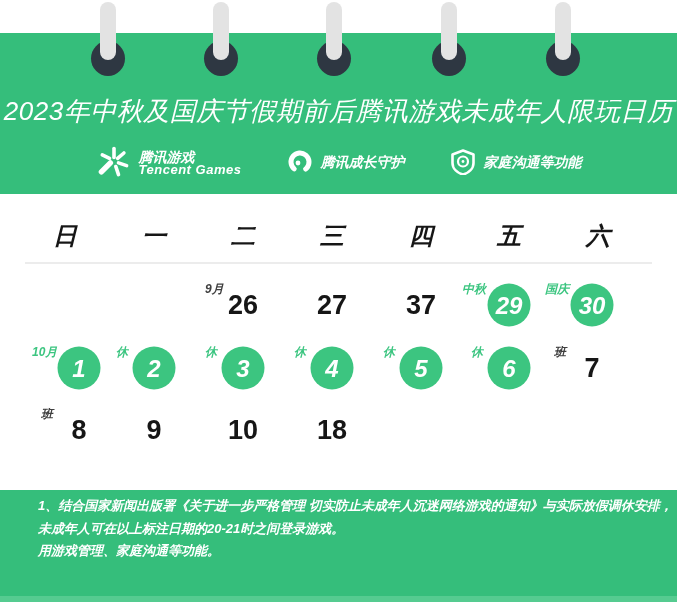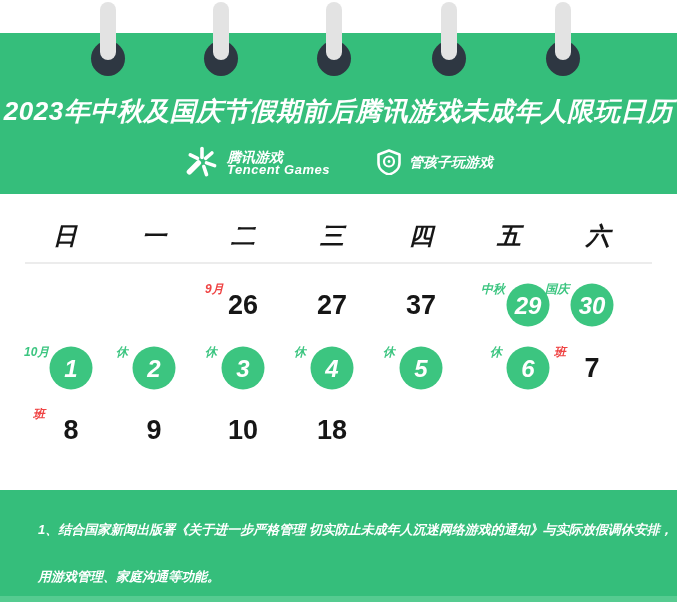--- a/index.html
+++ b/index.html
@@ -10,58 +10,58 @@
   .banner{position:absolute;top:33px;left:0;width:677px;height:161px;background:#35BE7B;}
   .post{position:absolute;top:2px;width:16px;height:58px;border-radius:8px;background:#E3E3E3;z-index:3;}
   .ringdot{position:absolute;top:41px;width:34px;height:35px;border-radius:50%;background:#2E3742;z-index:2;}
   .p0{left:100px}.d0{left:91px}
   .p1{left:213px}.d1{left:204px}
   .p2{left:326px}.d2{left:317px}
   .p3{left:441px}.d3{left:432px}
   .p4{left:555px}.d4{left:546px}
 
   .title{position:absolute;top:94px;left:0;width:677px;text-align:center;
-         font-size:26px;font-weight:bold;font-style:italic;color:#ffffff;letter-spacing:.5px;}
+         font-size:26px;font-weight:normal;font-style:italic;color:#ffffff;letter-spacing:.5px;}
 
   .logos{position:absolute;top:144px;left:0;width:677px;display:flex;justify-content:center;
          align-items:center;gap:46px;}
   .logo{display:flex;align-items:center;gap:7px;color:#ffffff;}
   .logo-name{font-size:14px;font-weight:bold;font-style:italic;line-height:15px;}
   .logo-sub{font-size:13px;font-weight:bold;letter-spacing:.5px;line-height:9px;font-style:italic;}
   .logo svg{display:block;}
 
   
   .wd{position:absolute;top:220px;width:60px;text-align:center;font-size:24px;font-weight:bold;
       font-style:italic;color:#161616;}
   .wd0{left:35px}.wd1{left:124px}.wd2{left:213px}.wd3{left:302px}
   .wd4{left:391px}.wd5{left:479px}.wd6{left:568px}
 
   .divider{position:absolute;top:262px;left:25px;width:627px;height:2px;background:#ECECEC;}
 
   .cell{position:absolute;width:84px;height:58px;}
   .cr1{top:276px}.cr2{top:339px}.cr3{top:401px}
-  .cc0{left:29px}.cc1{left:112px}.cc2{left:201px}.cc3{left:290px}
-  .cc4{left:379px}.cc5{left:486px}.cc6{left:550px}
+  .cc0{left:37px}.cc1{left:112px}.cc2{left:201px}.cc3{left:290px}
+  .cc4{left:379px}.cc5{left:467px}.cc6{left:550px}
 
   .daynum{position:absolute;left:50%;top:50%;transform:translate(-50%,-50%);
           font-size:27px;font-weight:bold;color:#161616;}
   .circle{position:absolute;left:50%;top:50%;transform:translate(-50%,-50%);
           width:43px;height:43px;border-radius:50%;background:#3CC580;
           display:flex;align-items:center;justify-content:center;
           font-size:24px;font-weight:bold;font-style:italic;color:#ffffff;}
   .lbl{position:absolute;left:4px;top:5px;font-size:12px;font-weight:bold;font-style:italic;white-space:nowrap;}
-  .lbl.green{color:#3CC580}.lbl.dark{color:#ef4444}
+  .lbl.green{color:#3CC580}.lbl.dark{color:#404040}
   .lbl.wide{left:-5px}
 
   
   .footer{position:absolute;top:490px;left:0;width:677px;height:112px;background:#35BE7B;}
   .footer-strip{position:absolute;bottom:0;left:0;width:100%;height:6px;background:#55CB90;}
   .notes{position:absolute;top:5px;left:38px;width:610px;}
   .note-line{font-size:13px;font-weight:bold;font-style:italic;color:#ffffff;
-             line-height:22.5px;white-space:nowrap;margin-top:24px;}
+             line-height:22.5px;white-space:nowrap;}
 </style>
 </head>
 <body>
 
 <div class="canvas">
 
   <span class="ringdot d0"></span>
   <span class="ringdot d1"></span>
   <span class="ringdot d2"></span>
   <span class="ringdot d3"></span>
@@ -91,26 +91,35 @@
         </svg>
       </span>
       <span>
         <div class="logo-name">腾讯游戏</div>
         <div class="logo-sub">Tencent Games</div>
       </span>
     </div>
     <div class="logo">
       <span>
         <svg width="26" height="26" viewBox="0 0 26 26">
+          <circle cx="13" cy="13" r="9" stroke="#ffffff" stroke-width="5" fill="none" stroke-dasharray="44 13" stroke-linecap="round" transform="rotate(130 13 13)"></circle>
+          <circle cx="11" cy="14" r="2.4" fill="#ffffff"></circle>
+        </svg>
+      </span>
+      <span class="logo-name">腾讯成长守护</span>
+    </div>
+    <div class="logo">
+      <span>
+        <svg width="26" height="26" viewBox="0 0 26 26">
           <path d="M13 1.5 L23.5 5.5 V14 C23.5 20 18.5 24 13 25.5 C7.5 24 2.5 20 2.5 14 V5.5 Z" stroke="#ffffff" stroke-width="2.6" fill="none" stroke-linejoin="round"></path>
           <circle cx="13" cy="12.5" r="5" stroke="#ffffff" stroke-width="2.2" fill="none"></circle>
           <circle cx="13" cy="12.5" r="1.4" fill="#ffffff"></circle>
         </svg>
       </span>
-      <span class="logo-name">管孩子玩游戏</span>
+      <span class="logo-name">家庭沟通等功能</span>
     </div>
   </div>
 
   <div class="wd wd0">日</div>
   <div class="wd wd1">一</div>
   <div class="wd wd2">二</div>
   <div class="wd wd3">三</div>
   <div class="wd wd4">四</div>
   <div class="wd wd5">五</div>
   <div class="wd wd6">六</div>
@@ -175,18 +184,19 @@
   <div class="cell cr3 cc2">
     <div class="daynum">10</div>
   </div>
   <div class="cell cr3 cc3">
     <div class="daynum">18</div>
   </div>
 
   <div class="footer">
     <div class="notes">
       <div class="note-line">1、结合国家新闻出版署《关于进一步严格管理 切实防止未成年人沉迷网络游戏的通知》与实际放假调休安排，</div>
+      <div class="note-line">未成年人可在以上标注日期的20-21时之间登录游戏。</div>
       <div class="note-line">用游戏管理、家庭沟通等功能。</div>
     </div>
     <div class="footer-strip"></div>
   </div>
 
 </div>
 
 </body></html>

